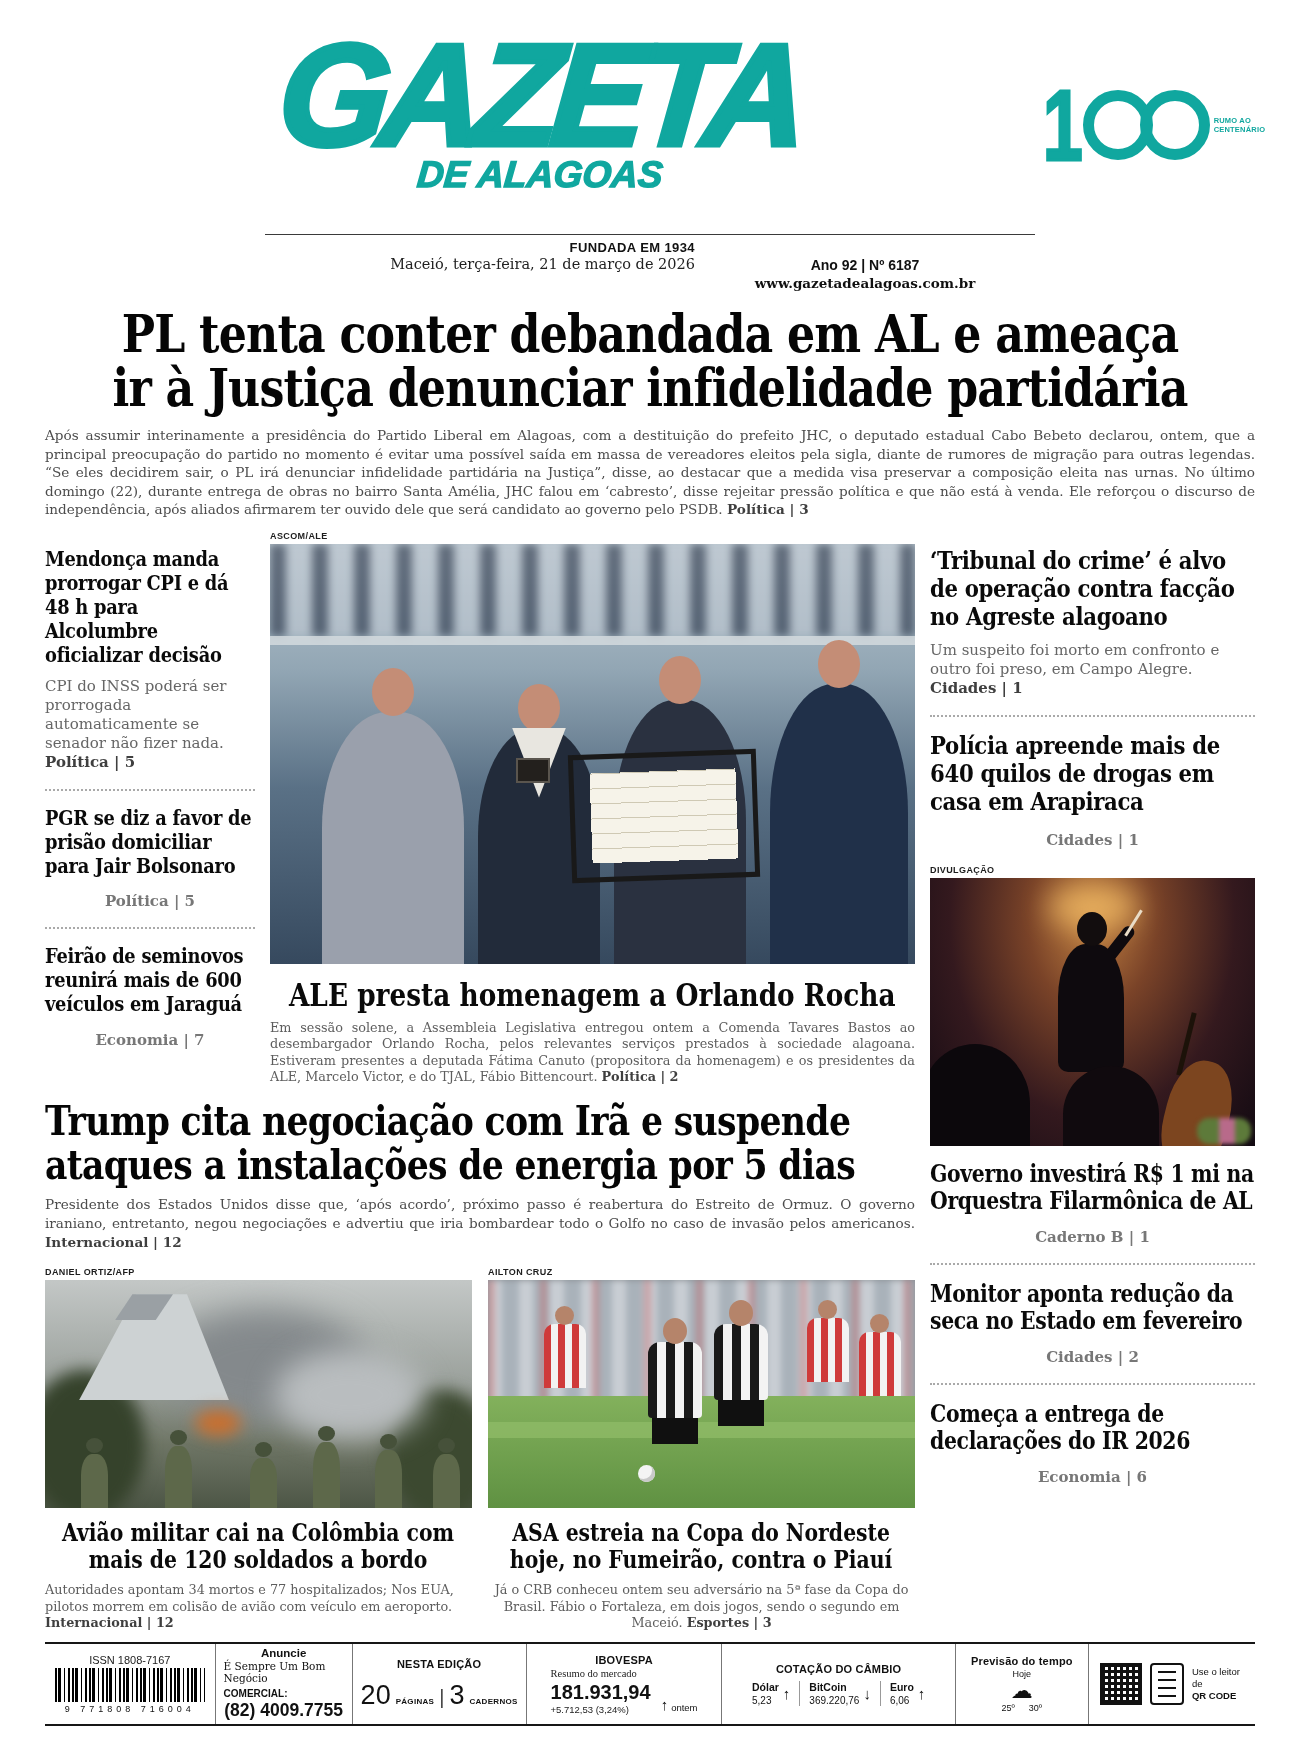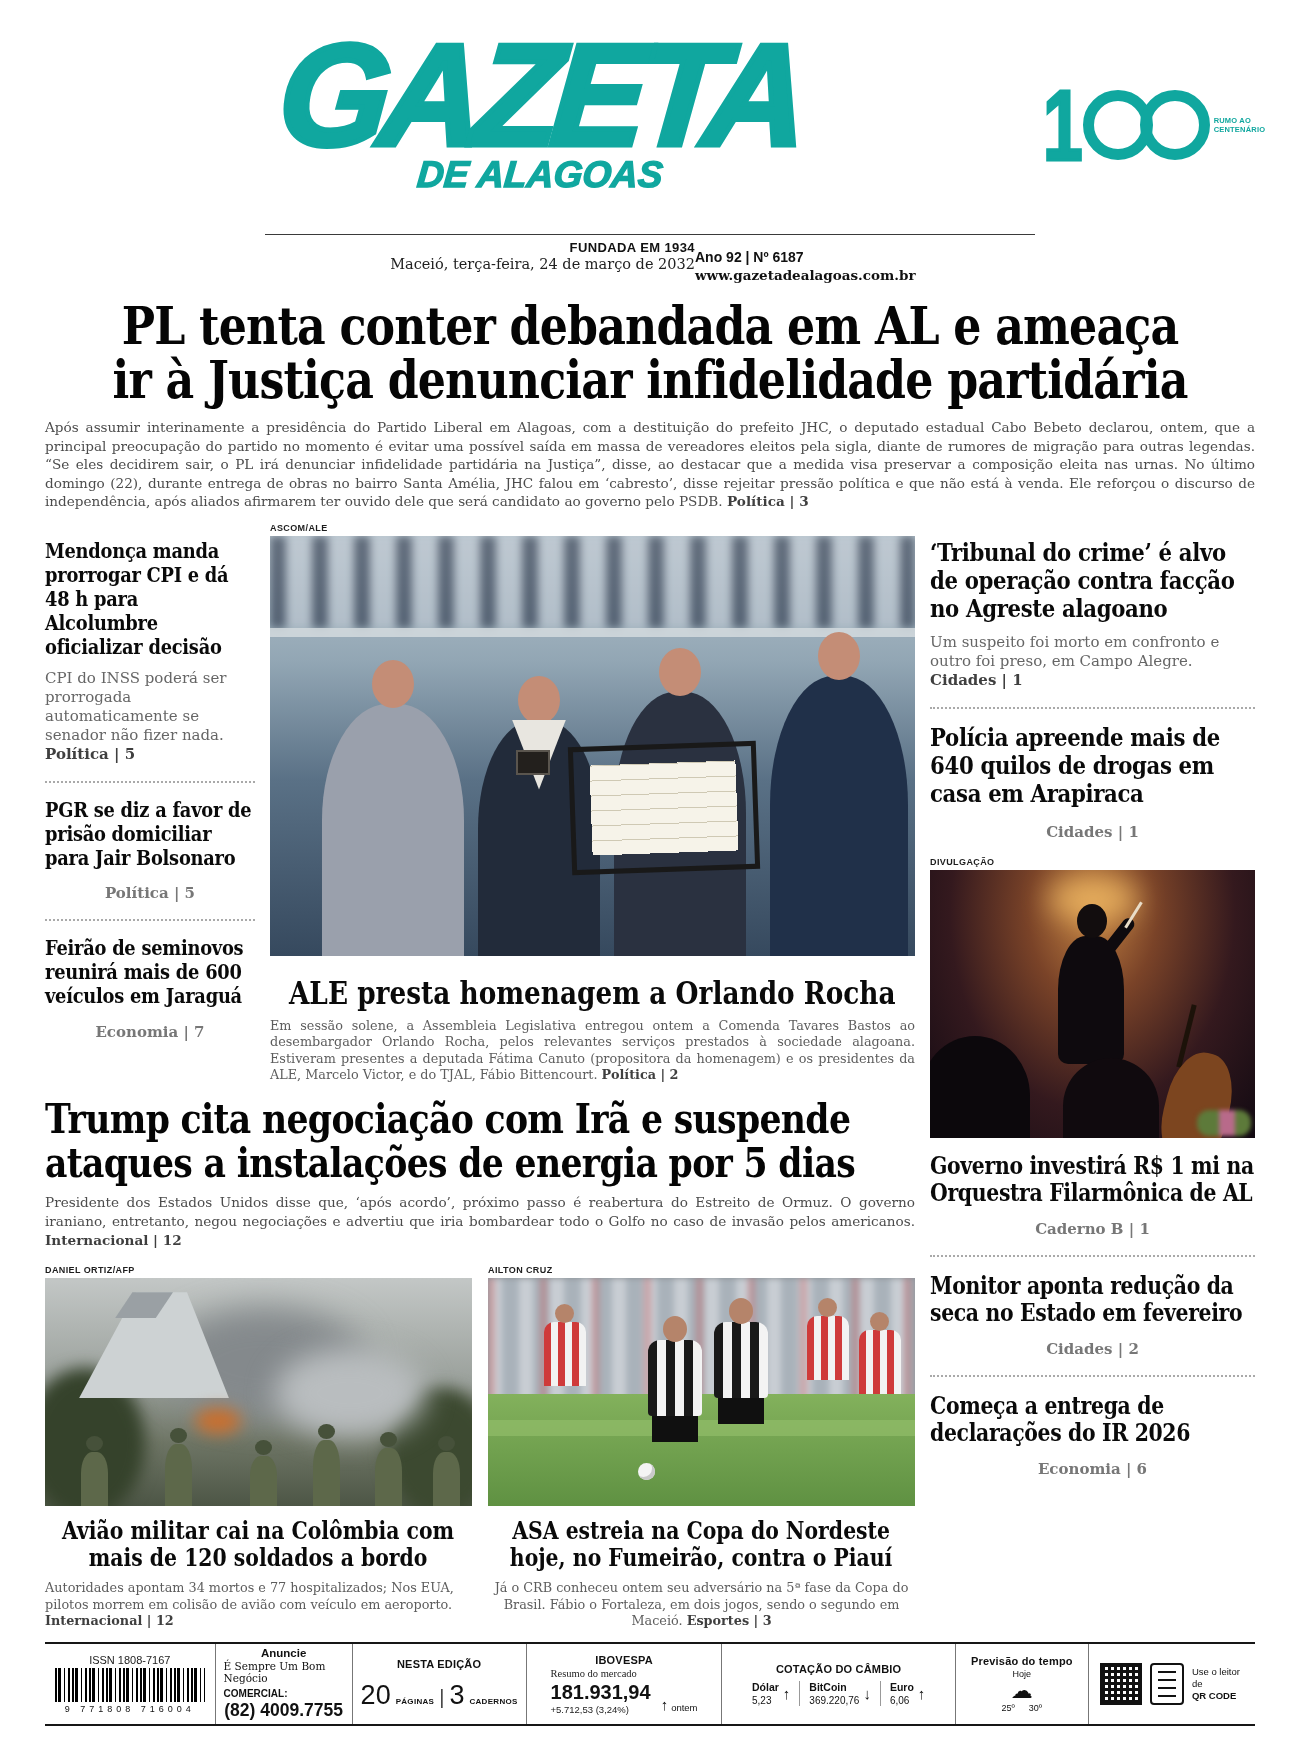--- a/index.html
+++ b/index.html
@@ -26,21 +26,21 @@
   }
   .cent { width:220px; flex:none; display:flex; align-items:center; padding-top:58px; color:#10a79f; }
   .cent-one { font:700 100px "Liberation Sans", sans-serif; -webkit-text-stroke:3px #10a79f;
     line-height:.74; transform:scaleX(.72); margin-right:-8px; }
   .ring { width:70px; height:70px; border:11px solid #10a79f; border-radius:50%; flex:none; }
   .ring2 { margin-left:-13px; }
   .cent-label { font:700 7.5px "Liberation Sans", sans-serif; line-height:1.2; width:58px; margin-left:4px; letter-spacing:.2px; }
   
   .dateline { display:flex; justify-content:center; margin-top:6px; }
   .dl-left { width:430px; border-top:1.5px solid #3a3a3a; padding-top:5px; text-align:right; }
-  .dl-right { width:340px; border-top:1.5px solid #3a3a3a; padding-top:14px; text-align:left; }
+  .dl-right { width:340px; border-top:1.5px solid #3a3a3a; padding-top:22px; text-align:center; }
   .dl-founded { font:700 13px "Liberation Sans", sans-serif; letter-spacing:.4px; }
   .dl-date { font:400 14.5px "DejaVu Serif", serif; color:#222; margin-top:1px; }
   .dl-ed { font:700 14px "Liberation Sans", sans-serif; }
   .dl-site { font:700 13.5px "DejaVu Serif", serif; margin-top:2px; }
   
   .lead-hl {
     position:relative; width:1420px; margin-left:-105px; transform:scaleX(.852);
     transform-origin:50% 0; text-align:center; font-weight:700; color:#050505;
     font-size:52px; line-height:1.03; margin-top:16px; letter-spacing:-1px;
   }
@@ -210,21 +210,21 @@
       <span class="cent-one">1</span>
       <span class="ring"></span>
       <span class="ring ring2"></span>
       <span class="cent-label">RUMO AO CENTENÁRIO</span>
     </div>
   </header>
 
   <div class="dateline">
     <div class="dl-left">
       <div class="dl-founded">FUNDADA EM 1934</div>
-      <div class="dl-date">Maceió, terça-feira, 24 de março de 2032</div>
+      <div class="dl-date">Maceió, terça-feira, 21 de março de 2026</div>
     </div>
     <div class="dl-right">
       <div class="dl-ed">Ano 92 | Nº 6187</div>
       <div class="dl-site">www.gazetadealagoas.com.br</div>
     </div>
   </div>
 
   <h1 class="lead-hl">
     <span>PL tenta conter debandada em AL e ameaça</span>
     <span>ir à Justiça denunciar infidelidade partidária</span>
@@ -267,21 +267,21 @@
               </div>
             <div class="person p3">
                 <div class="head"></div>
               </div>
             <div class="person p4">
                 <div class="head"></div>
               </div>
             <div class="abs medal"></div>
             <div class="abs cert"></div>
           </div>
-          <div style="margin-top:20px;">
+          <div style="margin-top:14px;">
             <h2 class="hl-c">ALE presta homenagem a Orlando Rocha</h2>
             <p class="sum-sm" style="text-align:justify;"><span>Em sessão solene, a Assembleia Legislativa entregou ontem a Comenda Tavares Bastos ao desembargador Orlando Rocha, pelos relevantes serviços prestados à sociedade alagoana. Estiveram presentes a deputada Fátima Canuto (propositora da homenagem) e os presidentes da ALE, Marcelo Victor, e do TJAL, Fábio Bittencourt.</span> <b class="iref">Política | 2</b></p>
           </div>
         </div>
       </div>
 
       <div>
         <h2 class="trump-hl">
           <span>Trump cita negociação com Irã e suspende</span>
           <span>ataques a instalações de energia por 5 dias</span>

